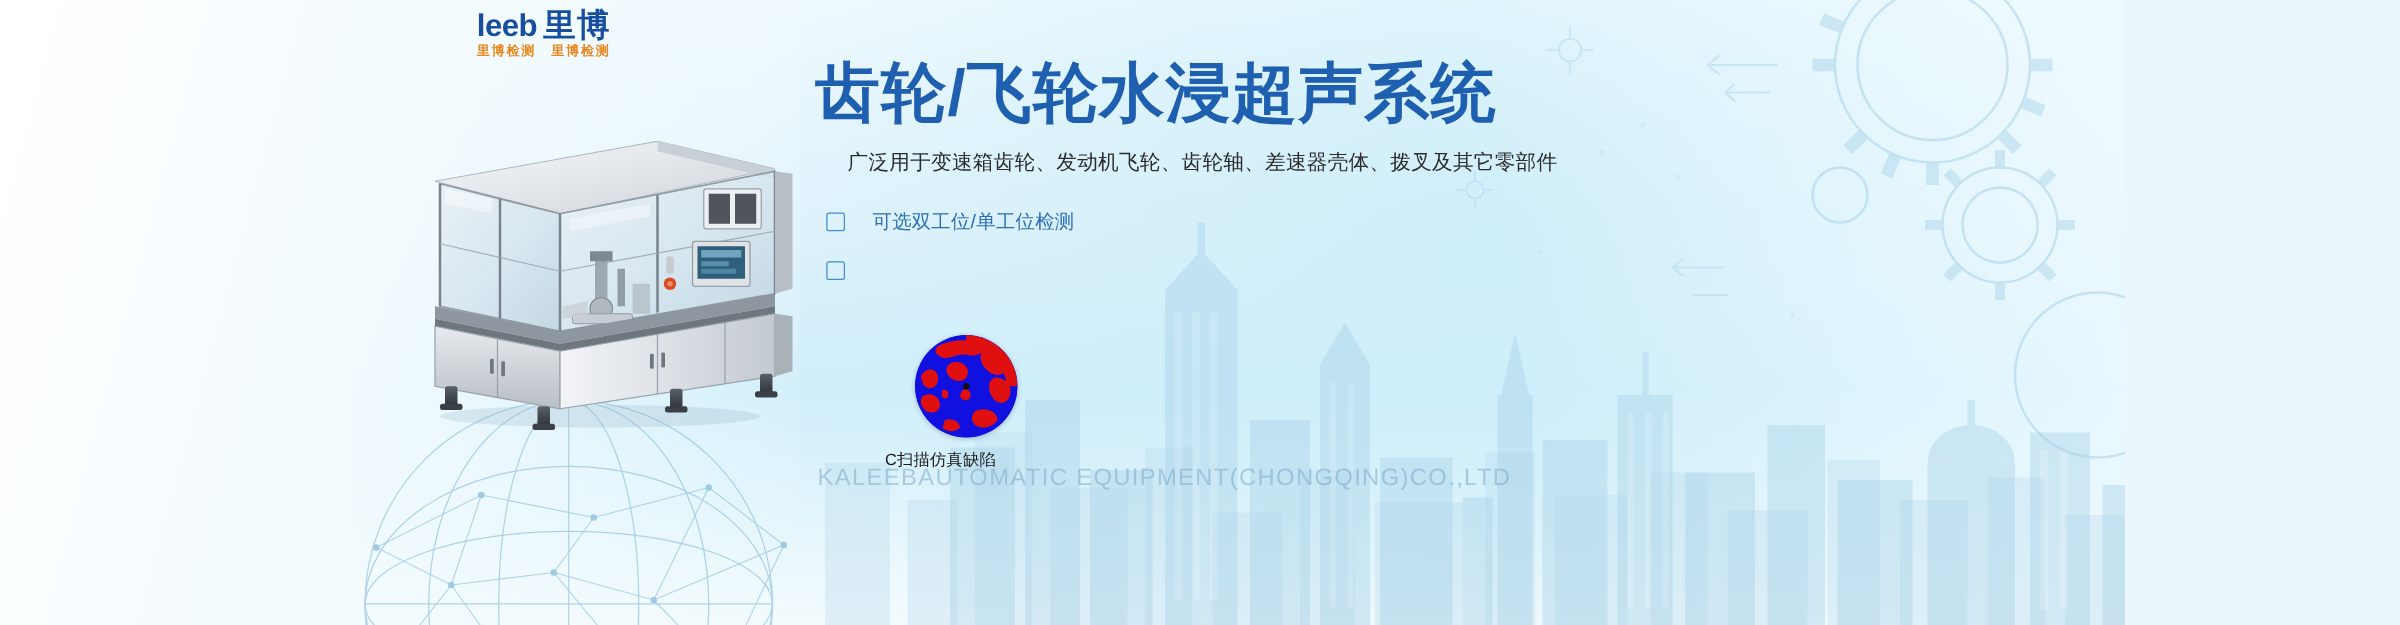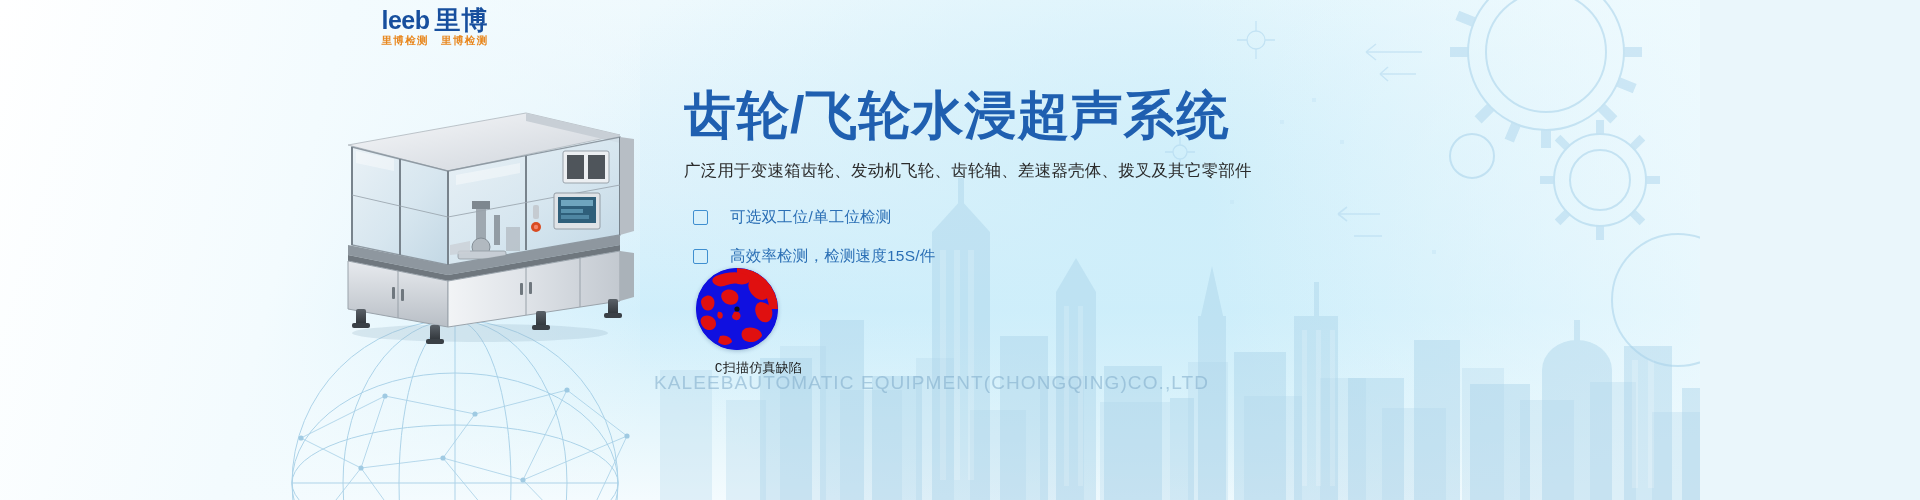--- a/index.html
+++ b/index.html
@@ -48,45 +48,45 @@
   #logo-sub {
     font-size:10.5px; color:#e8861c; letter-spacing:1.4px; line-height:13px;
     white-space:nowrap; font-weight:bold;
   }
   #logo-sub .gap { display:inline-block; width:12px; }
 
   
   #machine { position:absolute; left:330px; top:95px; width:310px; height:250px; }
 
   
-  #content { position:absolute; left:684px; top:46px; width:620px;margin-top:40px; }
+  #content { position:absolute; left:652px; top:46px; width:620px; }
   #title {
     font-size:52px; font-weight:bold; color:#1f5fb0;
     letter-spacing:1px; line-height:58px; white-space:nowrap;
     font-family:"Liberation Sans","DejaVu Sans",sans-serif;
   }
   #subtitle {
     margin-top:14px; font-size:16.5px; color:#2b2b2b;
-    letter-spacing:0.2px; white-space:nowrap; line-height:24px;
+    letter-spacing:0.2px; white-space:nowrap; line-height:24px;text-align:center;
   }
   #features { margin-top:18px; }
   .feature {
     display:flex; align-items:center; height:34px; margin-bottom:5px;text-align:center;
   }
   .fbox {
     width:15px; height:15px; border:1.6px solid #3f8fd0;
     border-radius:2px; flex:0 0 auto; margin-left:9px; background:transparent;
   }
   .flabel {
     margin-left:22px; font-size:15.5px; color:#2b6fb5;
     white-space:nowrap; letter-spacing:0.2px;
   }
 
   
-  #cscan { position:absolute; left:672px; top:268px; width:130px; text-align:right;font-family:Liberation Mono, monospace; }
+  #cscan { position:absolute; left:708px; top:268px; width:130px; text-align:left; }
   #cscan-disc {
     width:82px; height:82px; border-radius:50%;
     margin:0 auto; position:relative; overflow:hidden;
     background:#1010e0;
     box-shadow:0 1px 4px rgba(20,60,110,0.30);
   }
   #cscan-disc svg { position:absolute; inset:0; }
   #cscan-label {
     margin-top:9px; font-size:13px; color:#1a1a1a; white-space:nowrap;
     letter-spacing:0.2px;
@@ -408,21 +408,20 @@
     <div id="title">齿轮/飞轮水浸超声系统</div>
     <div id="subtitle">广泛用于变速箱齿轮、发动机飞轮、齿轮轴、差速器壳体、拨叉及其它零部件</div>
 
     <div id="features">
       <div class="feature">
         <span class="fbox"></span>
         <span class="flabel">可选双工位/单工位检测</span>
       </div>
       <div class="feature">
         <span class="fbox"></span>
-        <span class="flabel">高效率检测，检测速度15S/件</span>
       </div>
     </div>
   </div>
 
   <div id="cscan">
     <div id="cscan-disc">
       <svg viewBox="0 0 82 82">
         <circle cx="41" cy="41" r="41" fill="#1010e0"></circle>
         <g fill="#e01010">
           <path d="M41 0 a41 41 0 0 1 41 41 l-9 0 a32 32 0 0 0 -32 -32 z"></path>

